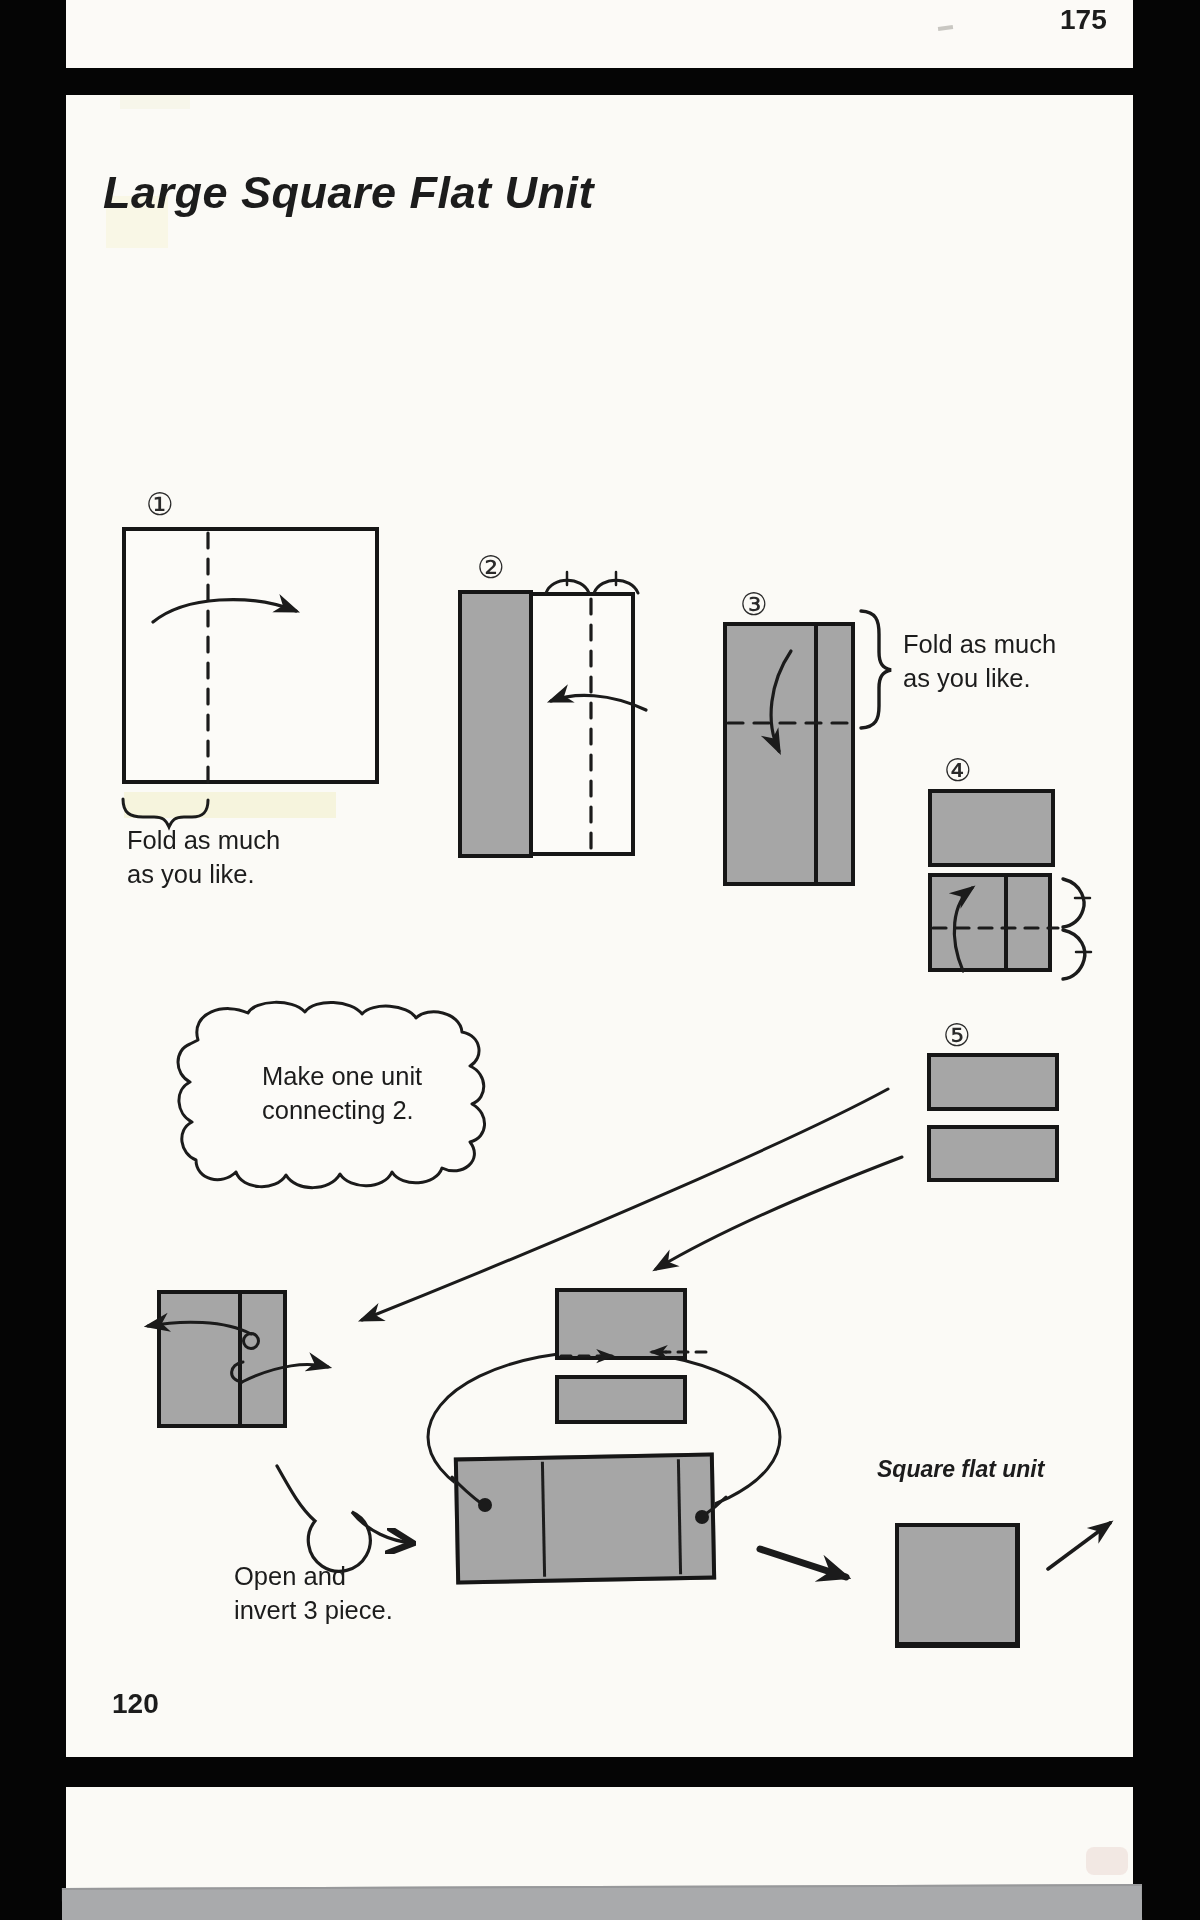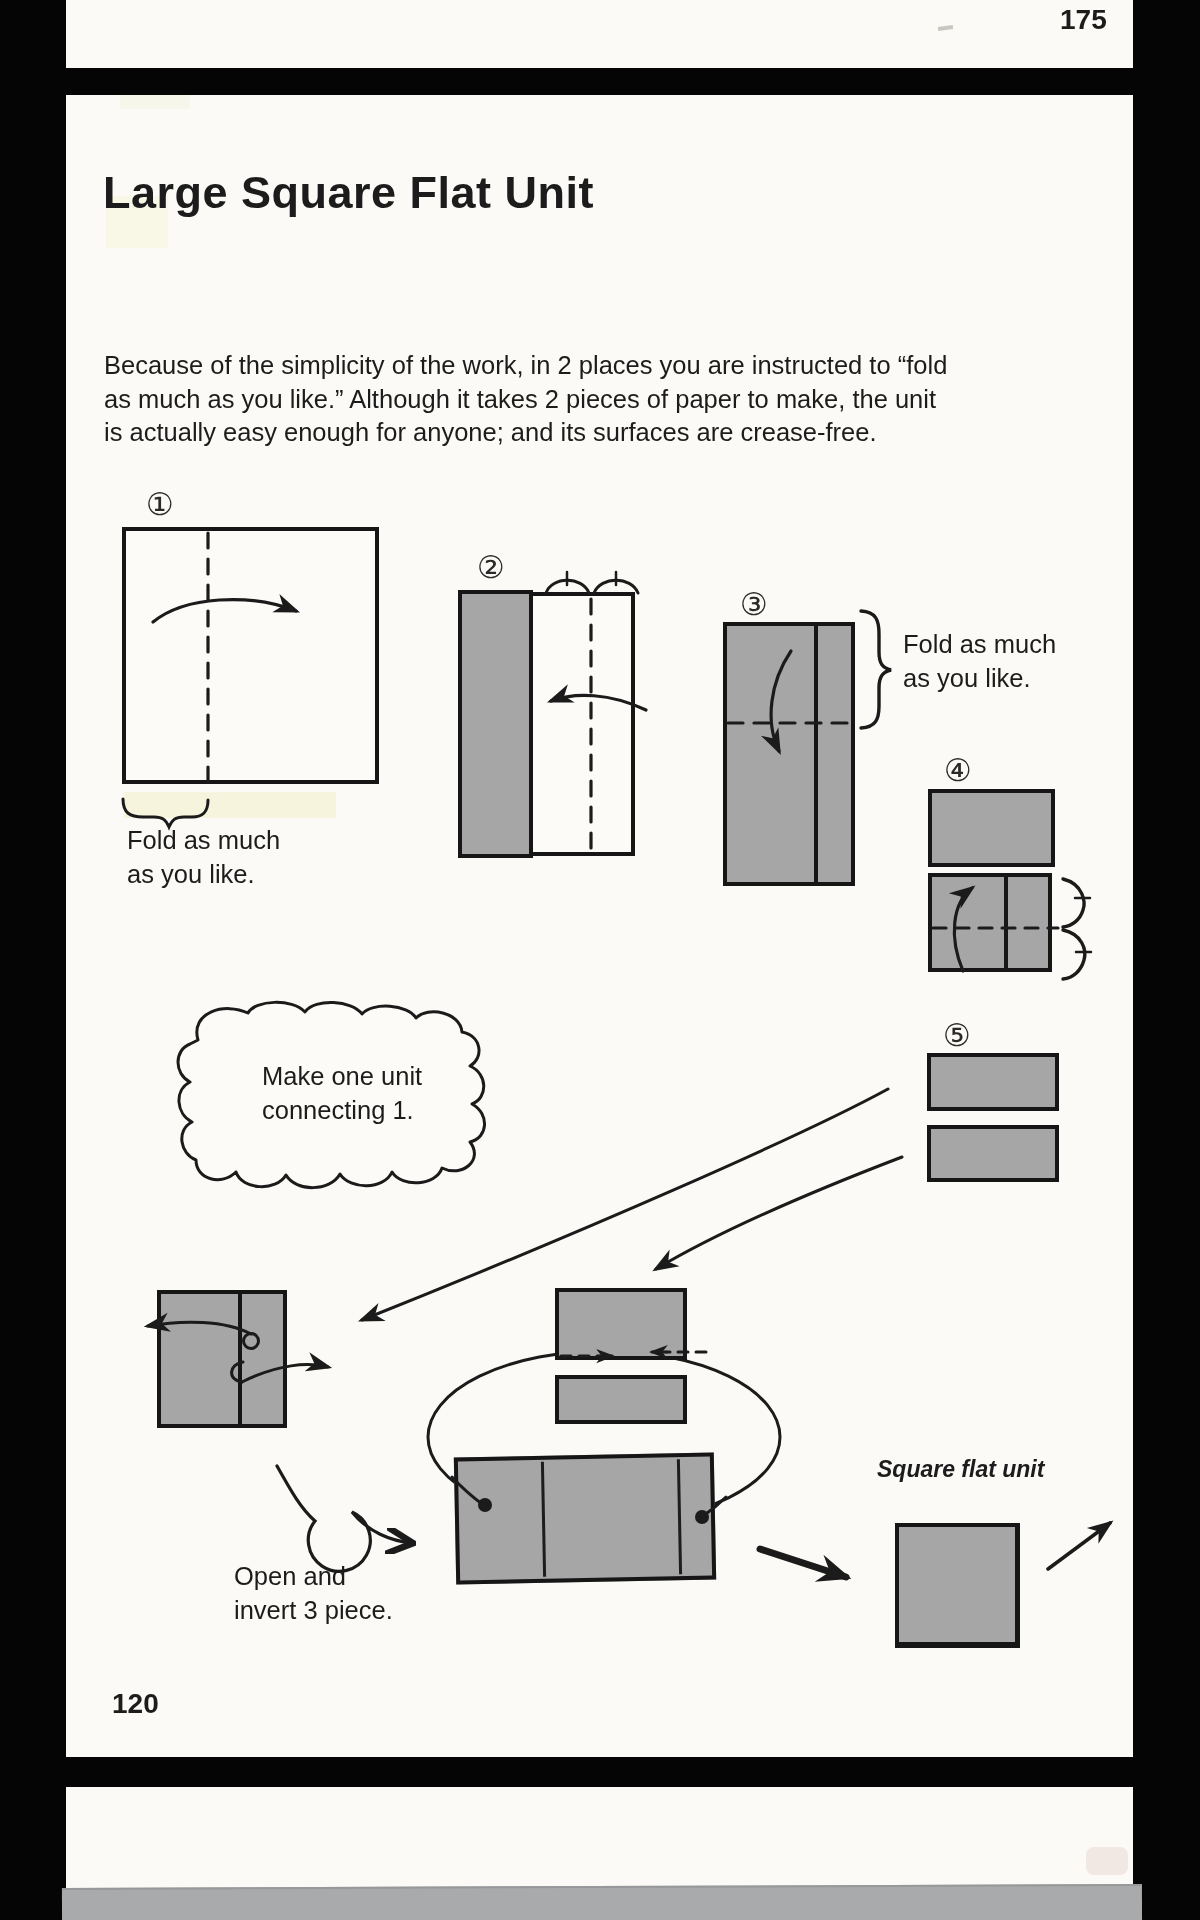--- a/index.html
+++ b/index.html
@@ -14,21 +14,21 @@
   .gray{background:#a6a6a6;border:4px solid #161616;}
   .white-shape{background:#fcfbf8;border:4px solid #161616;}
   .seam-v{background:#f8f7f4;border-left:2.5px solid #161616;border-right:2.5px solid #161616;}
   .txt{position:absolute;z-index:4;white-space:pre-line;color:#1c1c1c;}
   .body-text{font-size:25.5px;line-height:33.5px;}
   .stepnum{
     position:absolute;z-index:4;font-size:31px;color:#2a2a2a;
     font-family:"DejaVu Sans","Liberation Sans",sans-serif;
   }
   .pagenum{font-weight:bold;font-size:28px;white-space:nowrap;}
-  #title{font-size:45px;font-weight:bold;letter-spacing:.5px;white-space:nowrap;}
+  #title{font-size:45px;font-weight:bold;letter-spacing:.5px;white-space:nowrap;font-style:italic;}
   #result-label{font-size:23px;font-style:italic;font-weight:bold;white-space:nowrap;}
   svg{position:absolute;left:0;top:0;pointer-events:none;}
   #under-svg{z-index:1;}
   #over-svg{z-index:3;}
   .hl{position:absolute;z-index:1;}
   .crease{position:absolute;top:2px;bottom:2px;width:2.5px;background:#1d1d1d;}
 </style>
 </head>
 <body>
 
@@ -179,36 +179,33 @@
     </g>
 
     <g>
       <path d="M 760 1549 L 846 1577" stroke-width="7" marker-end="url(#mBig)"></path>
       <path d="M 1048 1569 L 1110 1523" stroke-width="3.6" marker-end="url(#mS)"></path>
     </g>
   </svg>
 
   <div class="txt" id="title" style="left:103px;top:167px;">Large Square Flat Unit</div>
 
-  <div class="txt body-text" style="left:104px;top:349px;">Because of the simplicity of the work, in 2 places you are instructed to “fold
-as much as you like.” Although it takes 2 pieces of paper to make, the unit
-is actually easy enough for anyone; and its surfaces are crease-free.</div>
 
   <div class="stepnum" style="left:146px;top:486px;">①</div>
   <div class="stepnum" style="left:477px;top:549px;">②</div>
   <div class="stepnum" style="left:740px;top:586px;">③</div>
   <div class="stepnum" style="left:944px;top:752px;">④</div>
   <div class="stepnum" style="left:943px;top:1017px;">⑤</div>
 
   <div class="txt body-text" style="left:127px;top:824px;">Fold as much
 as you like.</div>
   <div class="txt body-text" style="left:903px;top:628px;">Fold as much
 as you like.</div>
 
   <div class="txt body-text" style="left:262px;top:1060px;">Make one unit
-connecting 1.</div>
+connecting 2.</div>
   <div class="txt body-text" style="left:234px;top:1560px;">Open and
 invert 3 piece.</div>
   <div class="txt" id="result-label" style="left:877px;top:1456px;">Square flat unit</div>
 
   <div class="txt pagenum" style="left:112px;top:1688px;">120</div>
 
 </div>
 
 </body></html>

